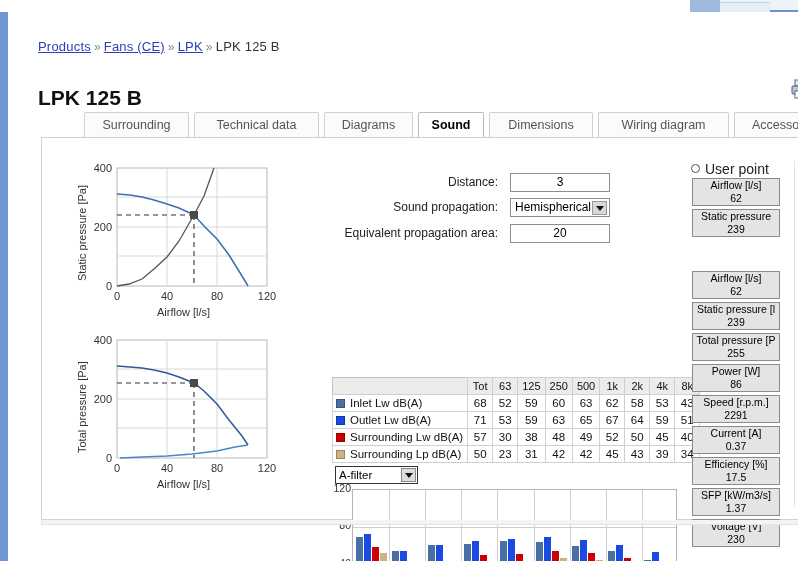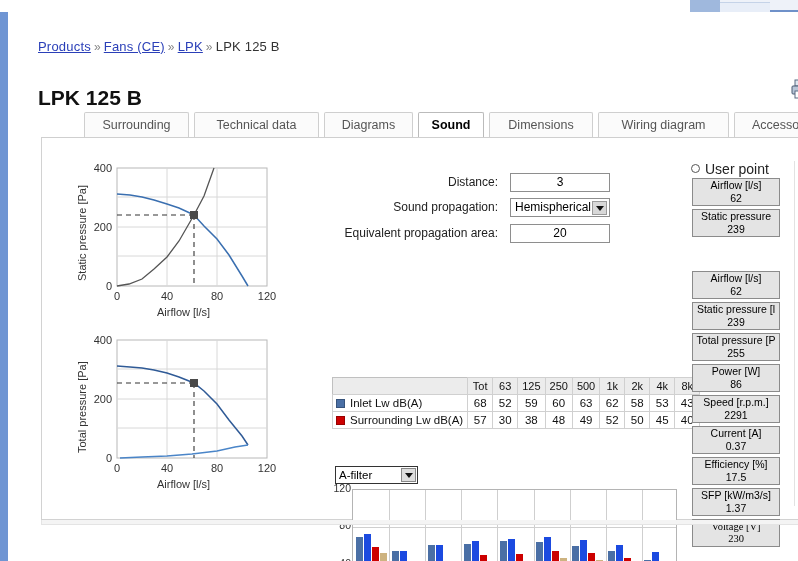--- a/index.html
+++ b/index.html
@@ -314,30 +314,54 @@
           <td class="val">52</td>
           <td class="val">59</td>
           <td class="val">60</td>
           <td class="val">63</td>
           <td class="val">62</td>
           <td class="val">58</td>
           <td class="val">53</td>
           <td class="val">43</td>
         </tr>
         <tr>
+          <td class="rowlab"><span class="swatch" style="background:#1b4ae0"></span><span>Outlet Lw dB(A)</span></td>
+          <td class="val">71</td>
+          <td class="val">53</td>
+          <td class="val">59</td>
+          <td class="val">63</td>
+          <td class="val">65</td>
+          <td class="val">67</td>
+          <td class="val">64</td>
+          <td class="val">59</td>
+          <td class="val">51</td>
+        </tr>
+        <tr>
           <td class="rowlab"><span class="swatch" style="background:#cc0000"></span><span>Surrounding Lw dB(A)</span></td>
           <td class="val">57</td>
           <td class="val">30</td>
           <td class="val">38</td>
           <td class="val">48</td>
           <td class="val">49</td>
           <td class="val">52</td>
           <td class="val">50</td>
           <td class="val">45</td>
           <td class="val">40</td>
+        </tr>
+        <tr>
+          <td class="rowlab"><span class="swatch" style="background:#cdb380"></span><span>Surrounding Lp dB(A)</span></td>
+          <td class="val">50</td>
+          <td class="val">23</td>
+          <td class="val">31</td>
+          <td class="val">42</td>
+          <td class="val">42</td>
+          <td class="val">45</td>
+          <td class="val">43</td>
+          <td class="val">39</td>
+          <td class="val">34</td>
         </tr>
       </tbody>
     </table>
 
     <div id="afilter">
       <span>A-filter</span>
       <span class="sel-arrow">
           <i></i>
         </span>
     </div>
@@ -433,21 +457,21 @@
         <span class="val">0.37</span>
       </div>
       <div class="infobox" style="top:296px;">
         <span class="lab">Efficiency [%]</span>
         <span class="val">17.5</span>
       </div>
       <div class="infobox" style="top:327px;">
         <span class="lab">SFP [kW/m3/s]</span>
         <span class="val">1.37</span>
       </div>
-      <div class="infobox" style="top:358px;font-family:Liberation Serif, serif;">
+      <div class="infobox" style="top:358px;">
         <span class="lab">Voltage [V]</span>
         <span class="val">230</span>
       </div>
     </div>
 
     <div id="sidebar-divider" style="left:752px;top:23px;height:345px;"></div>
 
   </div>
 
   <div id="panel-shadow"></div>

